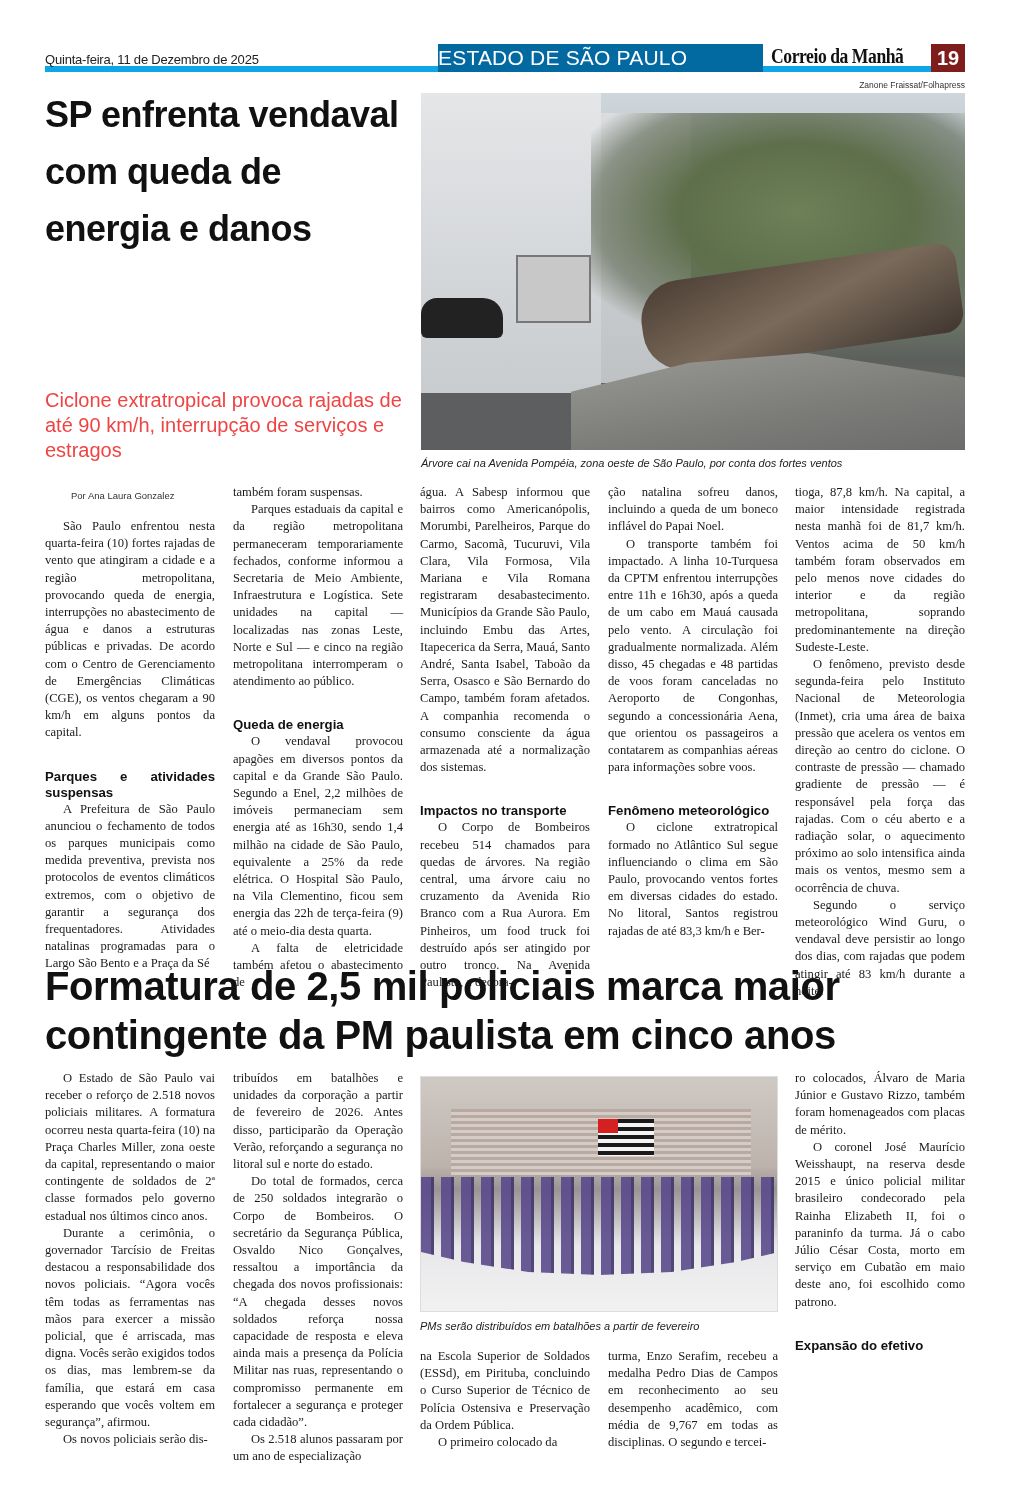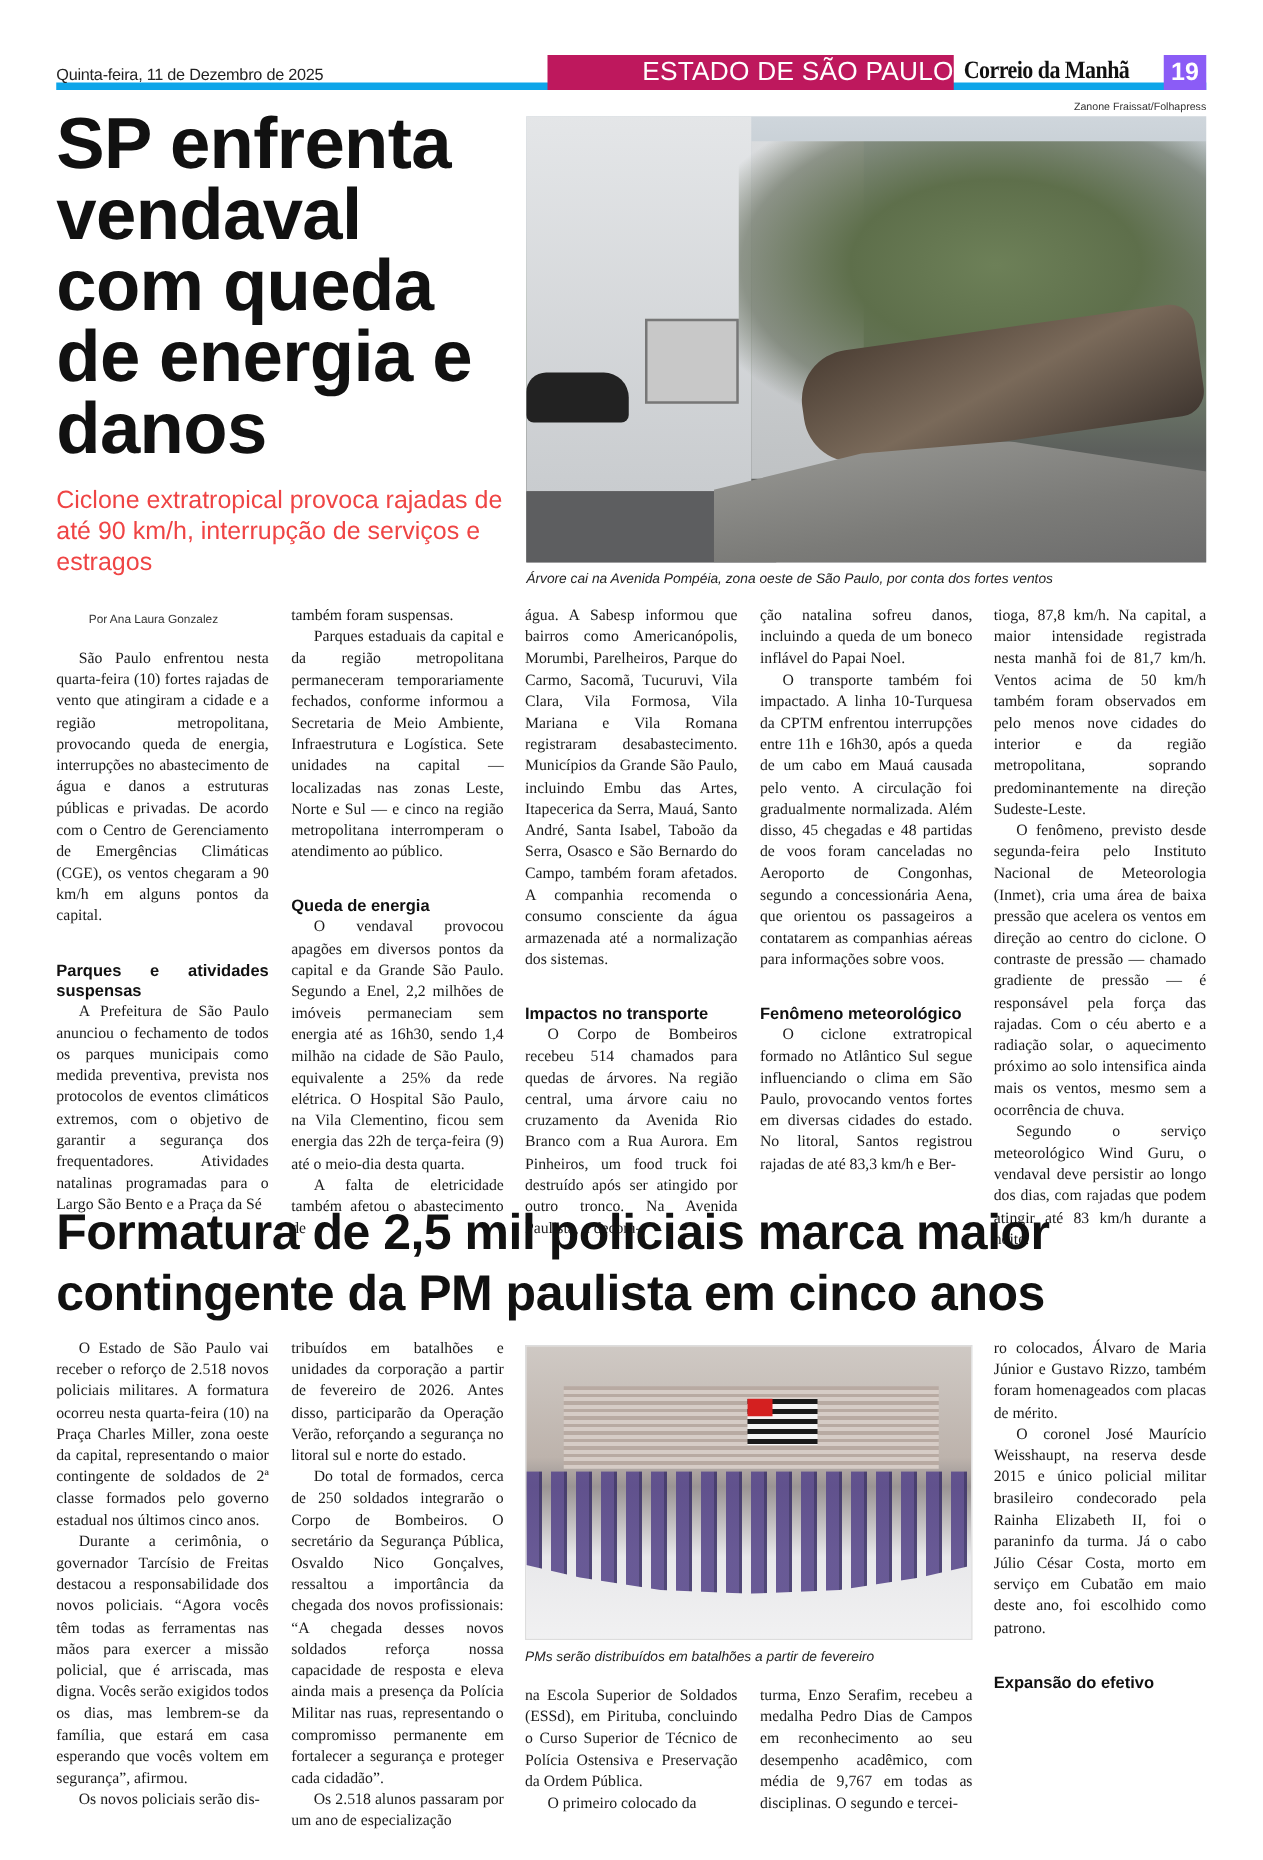--- a/index.html
+++ b/index.html
@@ -1,25 +1,25 @@
 <!DOCTYPE html>
 <html><head>
 <meta charset="utf-8">
 <style>
   * { box-sizing: border-box; margin: 0; padding: 0; }
   html, body { width: 1010px; height: 1488px; background: #ffffff; overflow: hidden; }
   body { position: relative; font-family: "Liberation Serif", serif; color: #1a1a1a; }
 
   .masthead { position: absolute; left: 45px; top: 44px; width: 920px; height: 28px; border-bottom: 6px solid #0ea5e9; }
   .masthead .date { position: absolute; left: 0; top: 8px; font-family: "Liberation Sans", sans-serif; font-size: 13px; color: #222; letter-spacing: -0.2px; }
-  .masthead .section { position: absolute; left: 393px; top: 0; width: 325px; height: 28px; background: #be185d; color: #fff; font-family: "Liberation Sans", sans-serif; font-size: 21px; text-align: right; line-height: 28px; letter-spacing: 0.2px; }
+  .masthead .section { position: absolute; left: 393px; top: 0; width: 325px; height: 28px; background: #0369a1; color: #fff; font-family: "Liberation Sans", sans-serif; font-size: 21px; text-align: left; line-height: 28px; letter-spacing: 0.2px; }
   .masthead .paper { position: absolute; left: 726px; top: 1px; font-family: "Liberation Serif", serif; font-weight: bold; font-size: 20px; color: #111; letter-spacing: -0.5px; transform: scaleX(0.88); transform-origin: left; }
-  .masthead .page { position: absolute; right: 0; top: 0; width: 34px; height: 28px; background: #8b5cf6; color: #fff; font-family: "Liberation Sans", sans-serif; font-weight: bold; font-size: 20px; text-align: center; line-height: 28px; }
+  .masthead .page { position: absolute; right: 0; top: 0; width: 34px; height: 28px; background: #7f1d1d; color: #fff; font-family: "Liberation Sans", sans-serif; font-weight: bold; font-size: 20px; text-align: center; line-height: 28px; }
 
-  .headline1 { position: absolute; left: 45px; top: 86px; width: 360px; font-family: "Liberation Sans", sans-serif; font-weight: bold; font-size: 58px; line-height: 57px; color: #111; letter-spacing: -0.5px; }
+  .headline1 { position: absolute; left: 45px; top: 86px; width: 360px; font-family: "Liberation Sans", sans-serif; font-weight: bold; font-size: 36px; line-height: 57px; color: #111; letter-spacing: -0.5px; }
   .subhead1 { position: absolute; left: 45px; top: 388px; width: 370px; font-family: "Liberation Sans", sans-serif; font-size: 20px; line-height: 25px; color: #ef4444; }
 
   .credit { position: absolute; right: 45px; top: 80px; font-family: "Liberation Sans", sans-serif; font-size: 8.5px; color: #333; }
   .photo1 { position: absolute; left: 421px; top: 93px; width: 544px; height: 357px; overflow: hidden;
     background: linear-gradient(180deg, #cfd6dc 0%, #b9c2c8 25%, #8b9a86 45%, #6f7d6a 60%, #5c5f5c 75%, #6d6e6f 100%); }
   .photo1 .bldg { position: absolute; left: 0; top: 0; width: 180px; height: 300px; background: linear-gradient(180deg, #e4e6e8, #c9cccf); }
   .photo1 .bldg2 { position: absolute; left: 180px; top: 20px; width: 90px; height: 270px; background: linear-gradient(180deg, #dadcde, #bfc2c4); }
   .photo1 .door { position: absolute; left: 95px; top: 162px; width: 75px; height: 68px; background: #c8c8c8; border: 2px solid #777; }
   .photo1 .car { position: absolute; left: 0; top: 205px; width: 82px; height: 40px; background: #222; border-radius: 16px 20px 6px 6px; }
   .photo1 .tree { position: absolute; left: 170px; top: 20px; width: 374px; height: 220px; background: radial-gradient(ellipse at 55% 45%, #6d8058 0%, #5e6f4b 40%, rgba(90,100,80,0.6) 70%, transparent 85%); }

